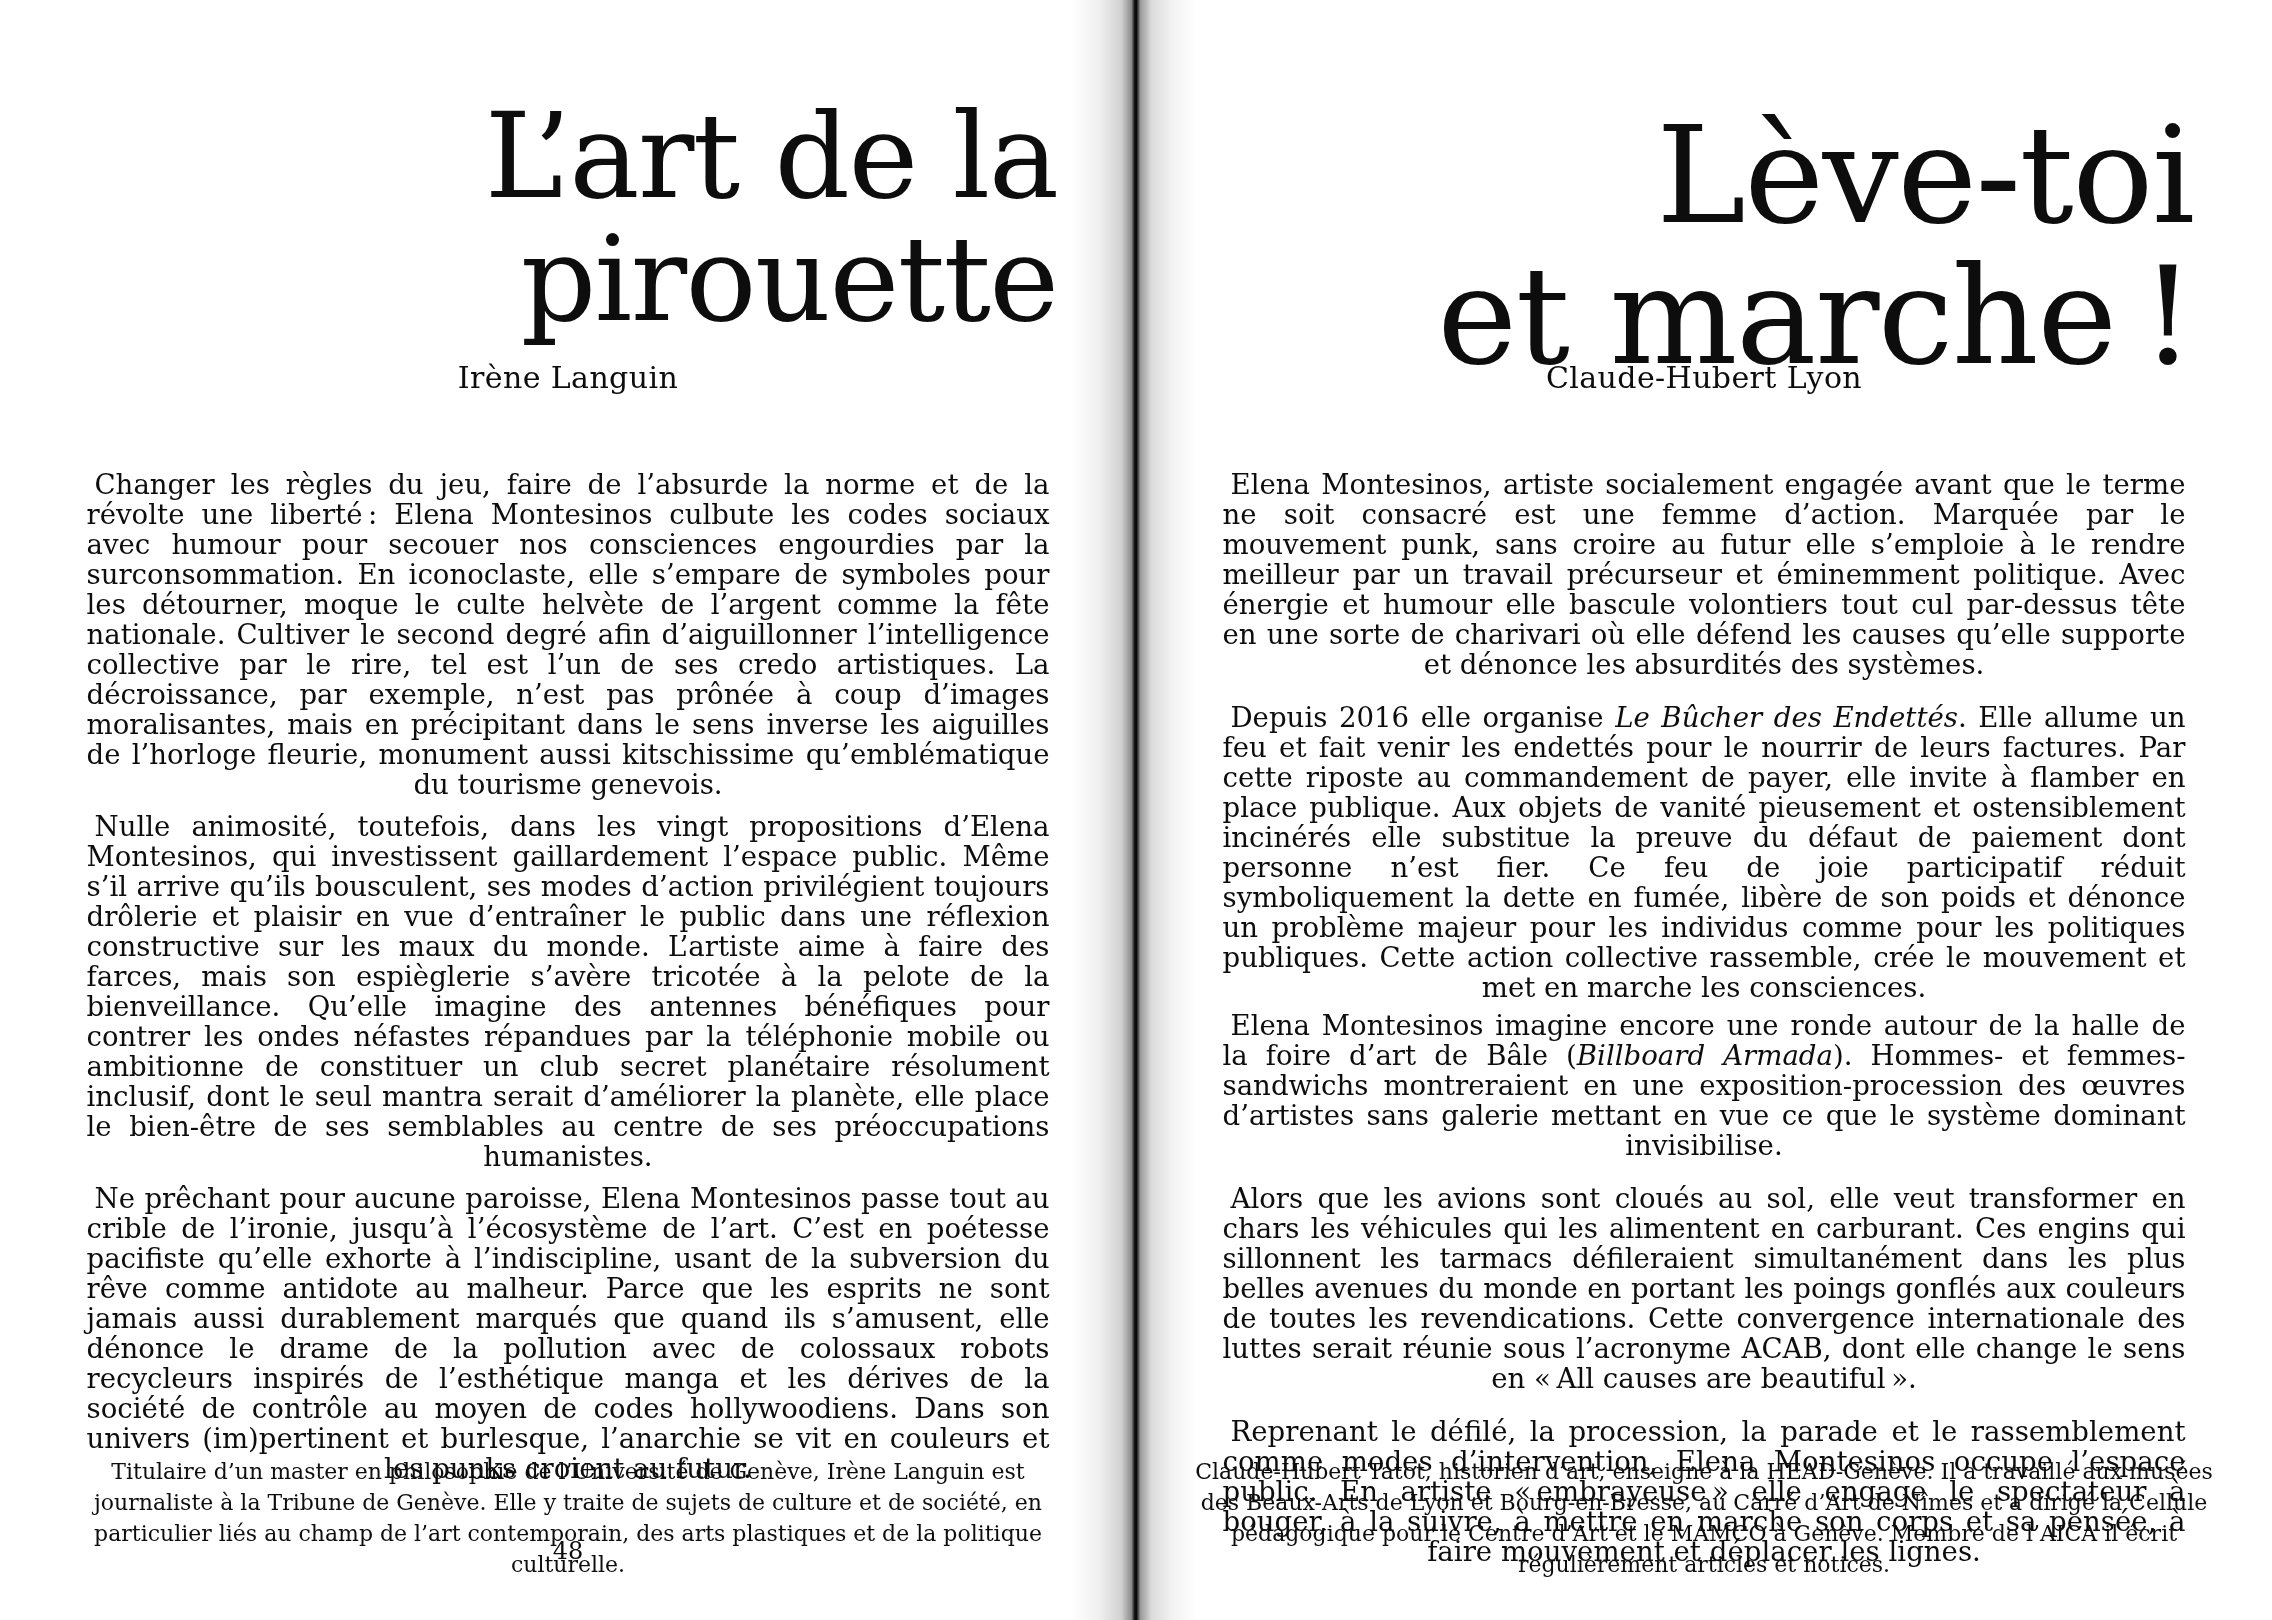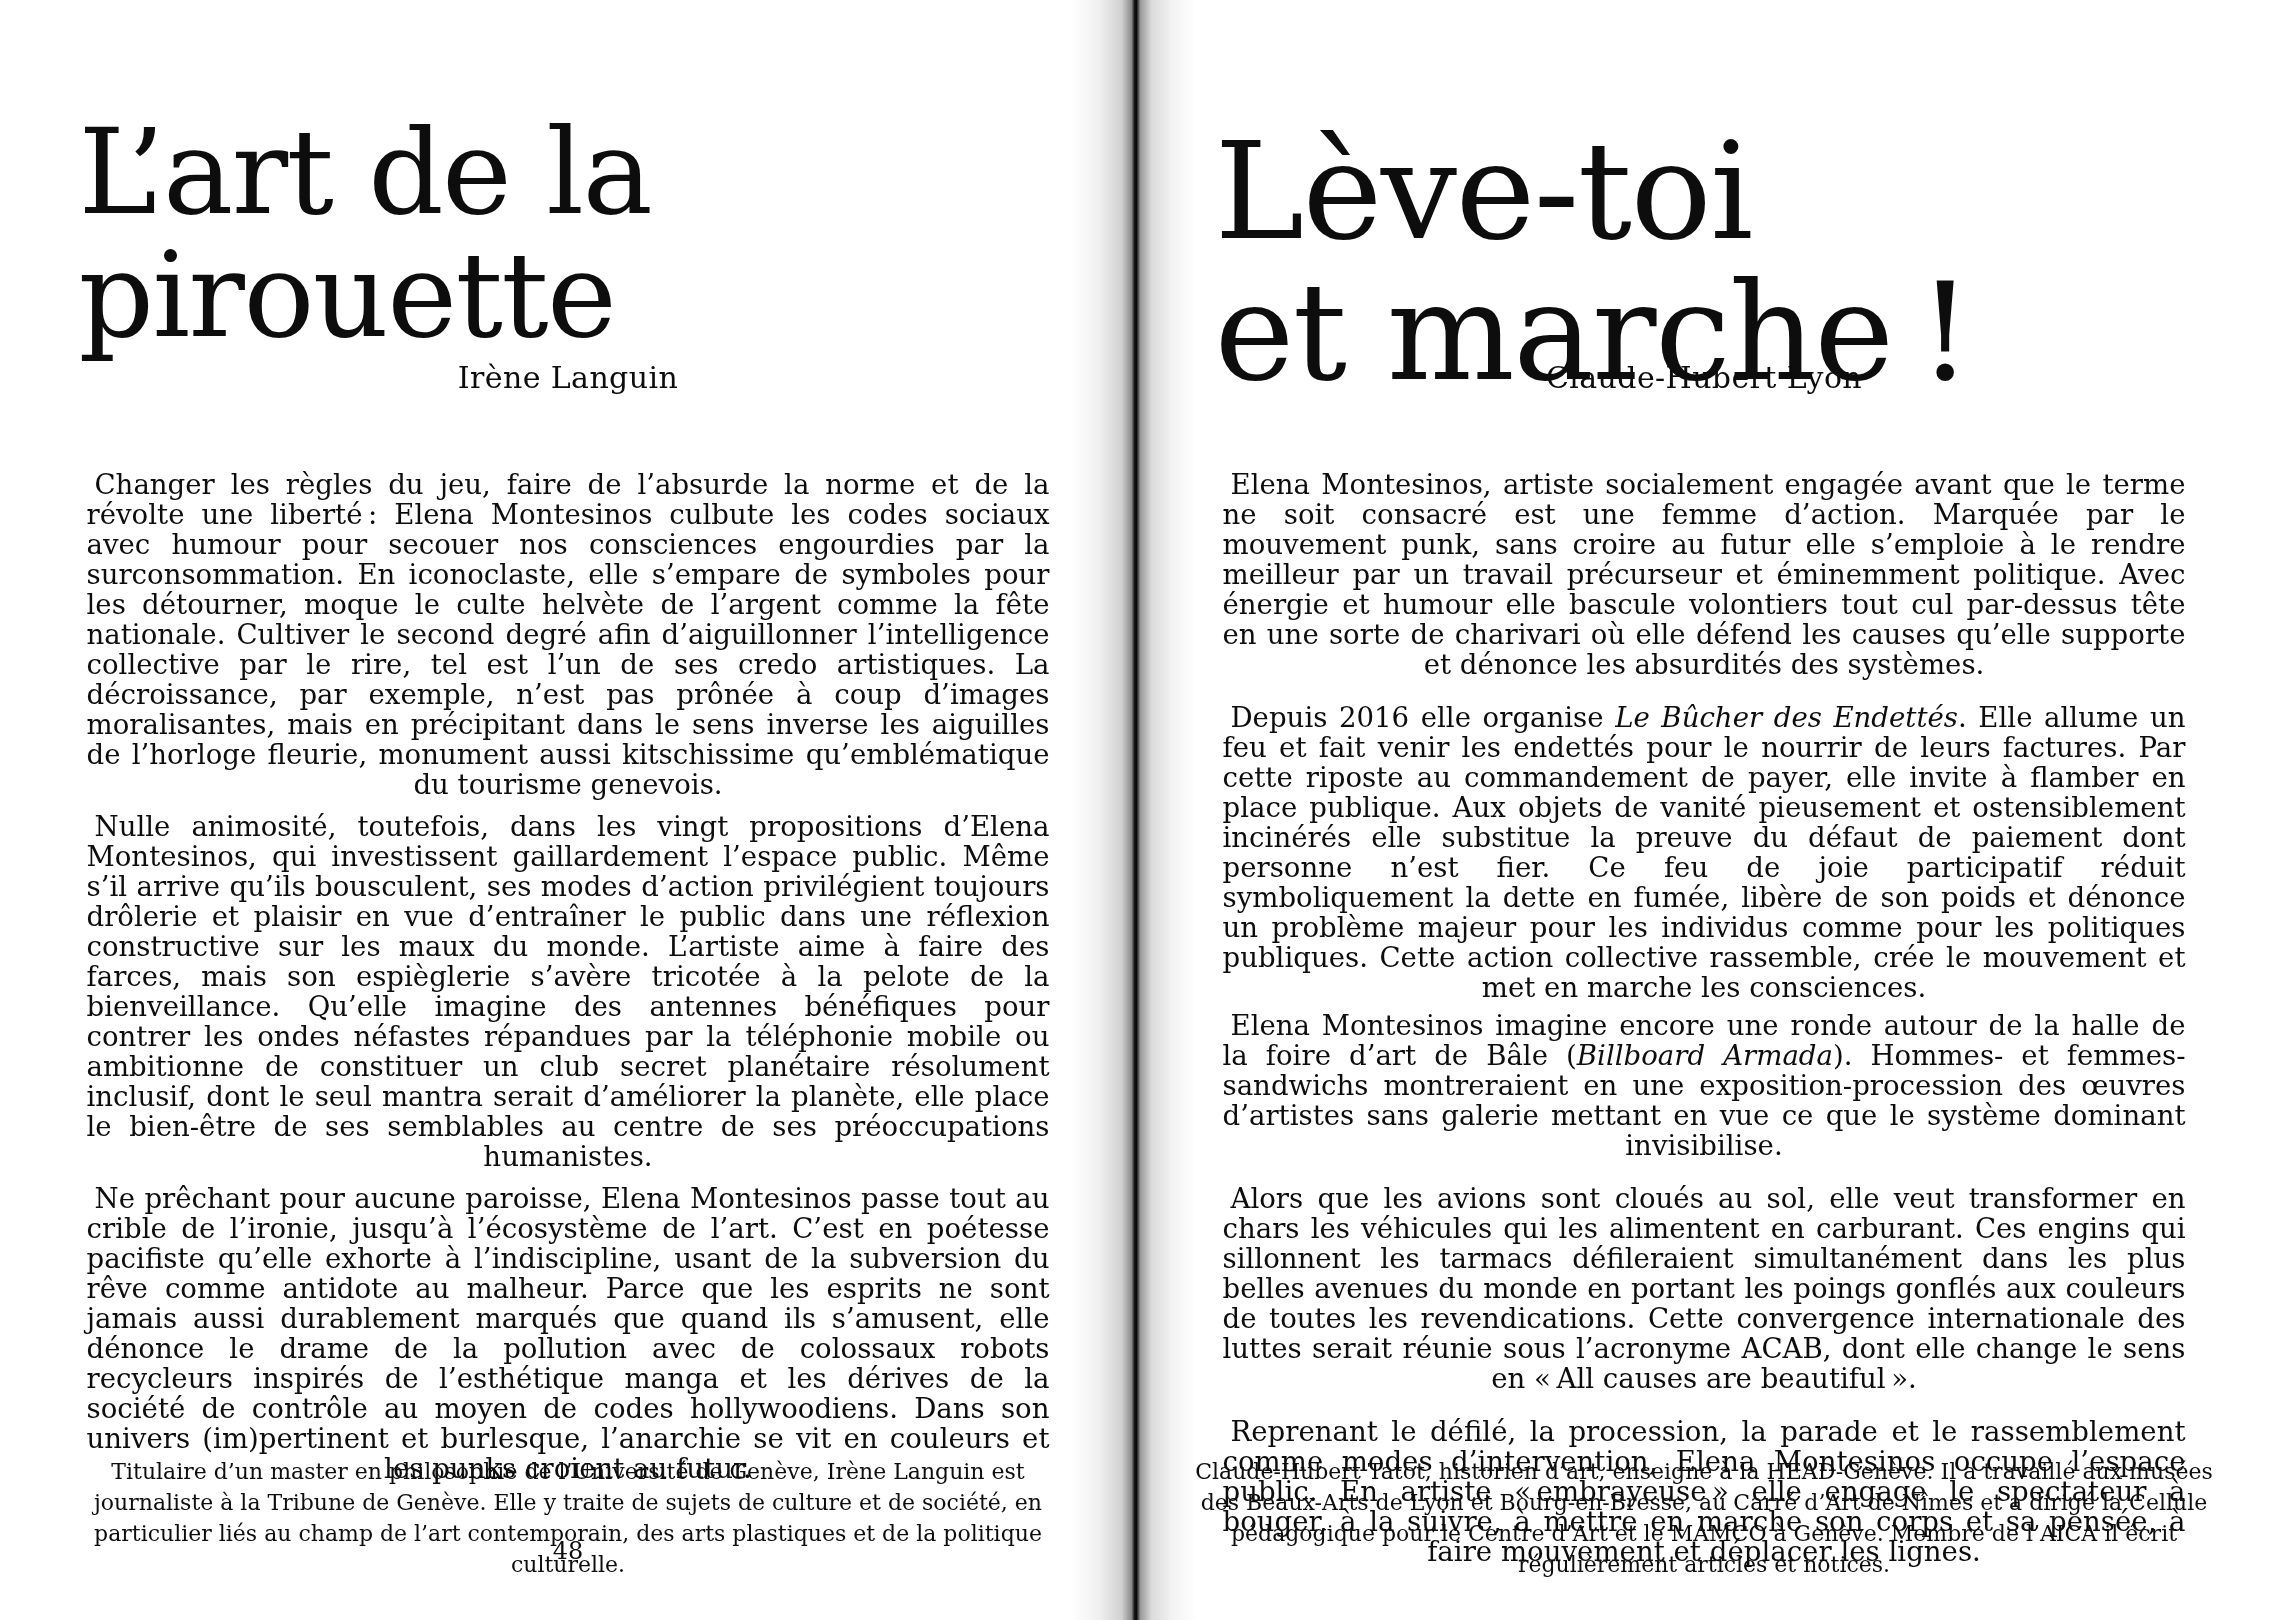--- a/index.html
+++ b/index.html
@@ -33,24 +33,24 @@
     position: absolute;
     left: 50%;
     transform: translateX(-50%);
     width: 979px;
     height: 100%;
     top: 0;
   }
 
   .title {
     position: absolute;
-    top: 32px;
+    top: 16px;
     left: 0;
     right: 0;
-    text-align: left;
+    text-align: right;
     line-height: 1.04;
     letter-spacing: -1.6px;
     font-weight: 400;
   }
   .page.left  .title { font-size: 118px; }
   .page.right .title { font-size: 135px; }
 
   .author {
     position: absolute;
     top: 360px;

